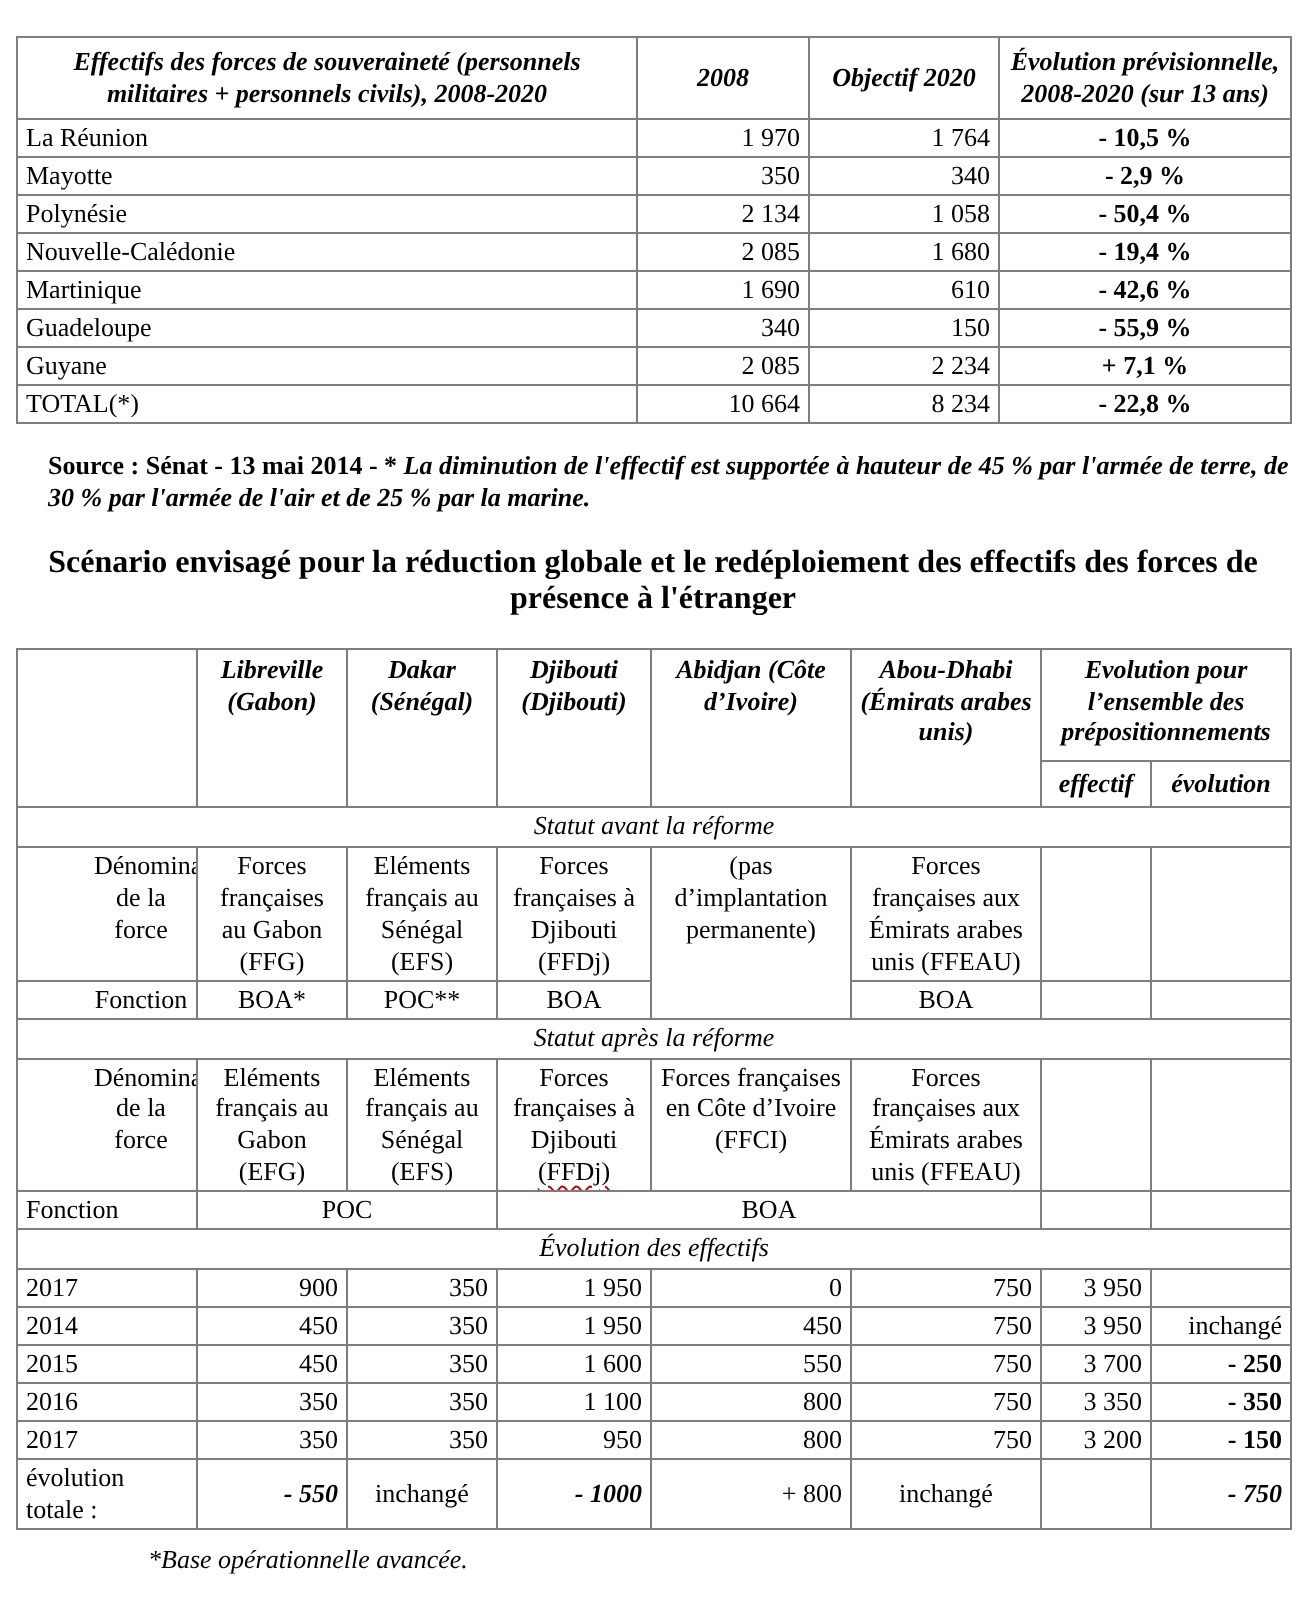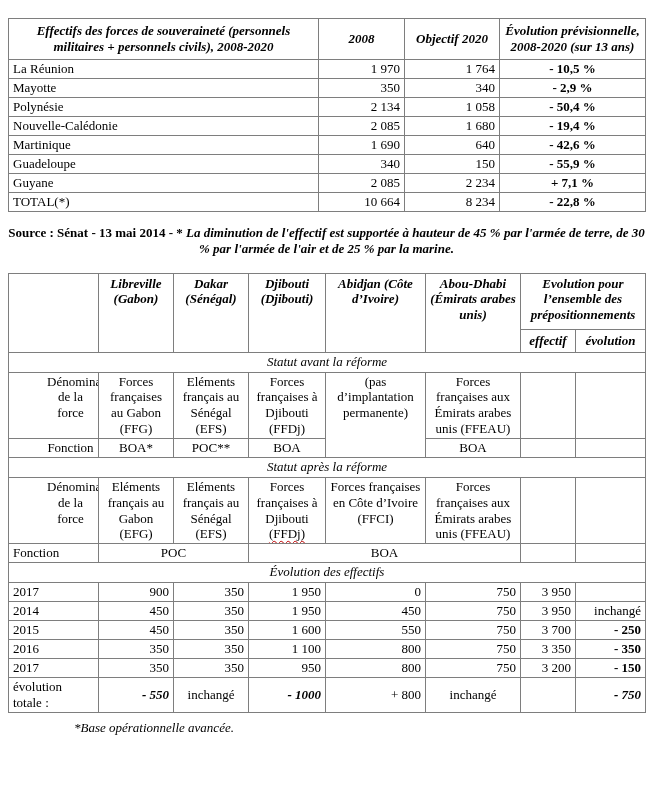--- a/index.html
+++ b/index.html
@@ -19,21 +19,21 @@
 
   
   .t1 { margin-top:10px; }
   .t1 th { font-weight:bold; font-style:italic; text-align:center; height:38px; vertical-align:middle; line-height:1.25; }
   .t1 tbody tr { height:19px; }
   .t1 td.name { text-align:left; }
   .t1 td.num  { text-align:right; }
   .t1 td.pct  { text-align:center;font-weight:bold; }
 
   
-  .src1 { margin:13px 0 0 0; font-weight:bold; line-height:1.25;text-align:center; }
+  .src1 { margin:13px 0 0 16px; font-weight:bold; line-height:1.25; }
   .src1 .it { font-style:italic; }
   .fn { font-style:italic; margin:3px 0 0 66px; }
   .fn.first { margin-top:7px; }
 
   
   .t2 { margin-top:15px; }
   .t2 th { font-weight:bold; font-style:italic; text-align:center; vertical-align:top; padding-top:2px; line-height:1.2;margin-top:21px; }
   .t2 tr.sub th { vertical-align:middle; height:20px; padding-top:1px; }
   .t2 tr.hdr th, .t2 tr.hdr td { height:52px; }
   .t2 td { text-align:center; vertical-align:top; line-height:1.22; }
@@ -89,21 +89,21 @@
       </tr>
       <tr>
         <td class="name">Nouvelle-Calédonie</td>
         <td class="num">2 085</td>
         <td class="num">1 680</td>
         <td class="pct">- 19,4 %</td>
       </tr>
       <tr>
         <td class="name">Martinique</td>
         <td class="num">1 690</td>
-        <td class="num">640</td>
+        <td class="num">610</td>
         <td class="pct">- 42,6 %</td>
       </tr>
       <tr>
         <td class="name">Guadeloupe</td>
         <td class="num">340</td>
         <td class="num">150</td>
         <td class="pct">- 55,9 %</td>
       </tr>
       <tr>
         <td class="name">Guyane</td>
@@ -115,20 +115,21 @@
         <td class="name">TOTAL(*)</td>
         <td class="num">10 664</td>
         <td class="num">8 234</td>
         <td class="pct">- 22,8 %</td>
       </tr>
     </tbody>
   </table>
 
   <p class="src1"><span>Source : Sénat - 13 mai 2014 - * </span><span class="it">La diminution de l'effectif est supportée à hauteur de 45 % par l'armée de terre, de 30 % par l'armée de l'air et de 25 % par la marine.</span></p>
 
+  <h2 class="title2">Scénario envisagé pour la réduction globale et le redéploiement des effectifs des forces de présence à l'étranger</h2>
 
   <table class="t2">
     <colgroup>
       <col style="width:90px">
         <col style="width:75px">
         <col style="width:75px">
         <col style="width:77px">
       <col style="width:100px">
         <col style="width:95px">
         <col style="width:55px">

